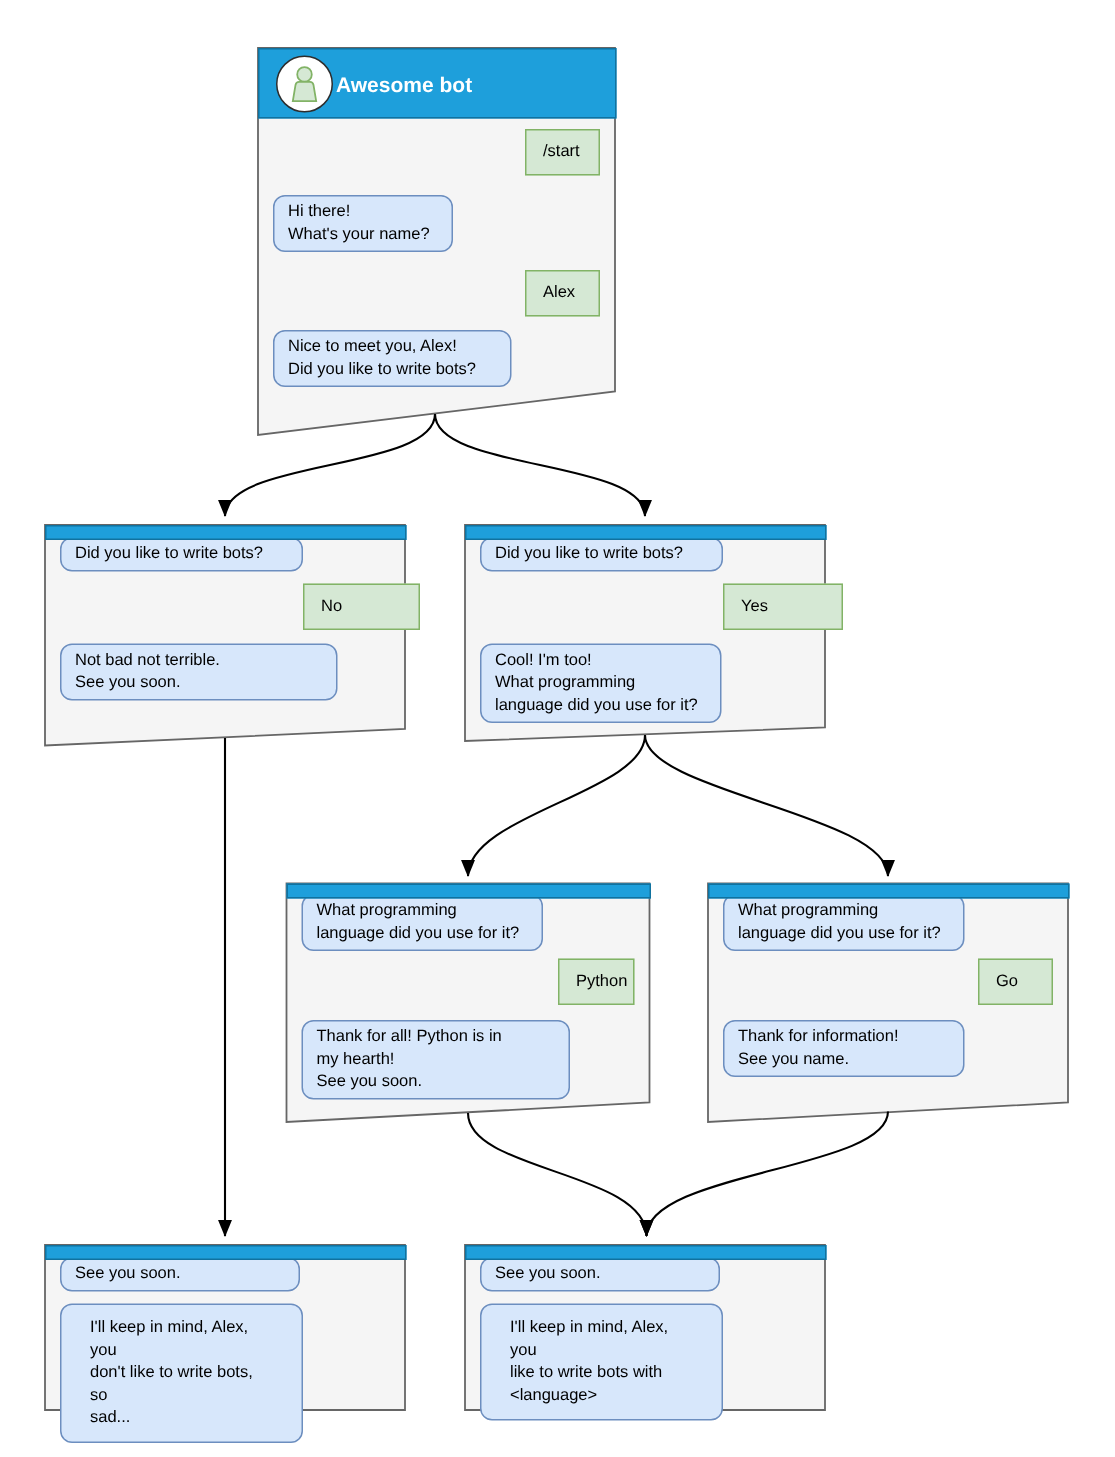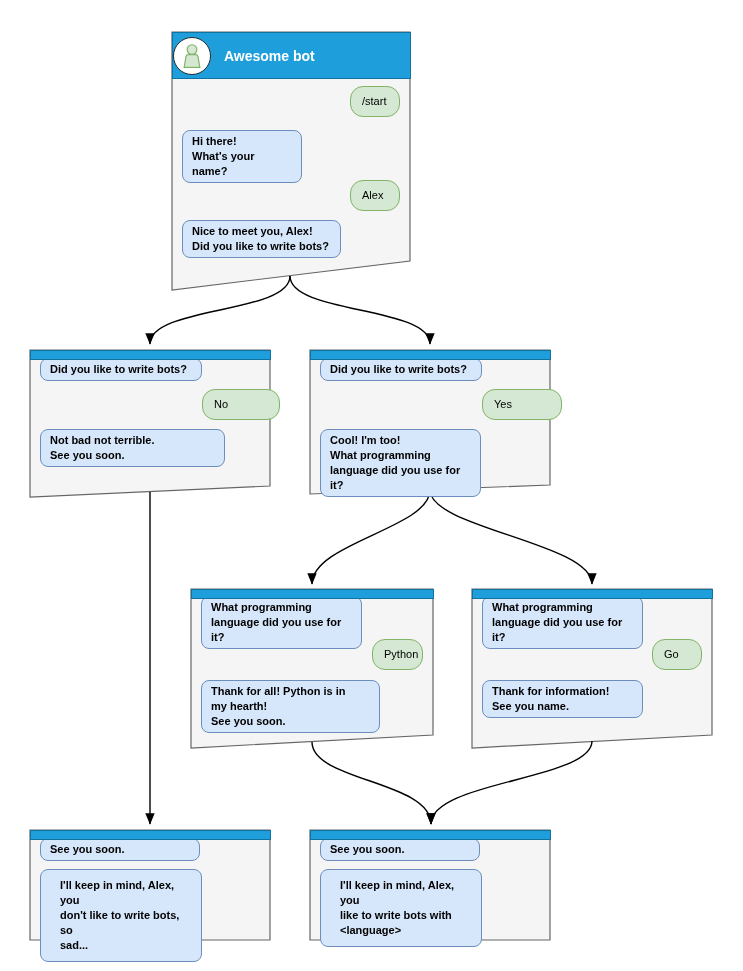--- a/index.html
+++ b/index.html
@@ -16,38 +16,38 @@
     font-family:"Liberation Sans","DejaVu Sans",sans-serif;color:var(--text);
     overflow:hidden;
   }
   #base-svg{position:absolute;left:0;top:0;z-index:0;}
   .win-poly{fill:var(--window-bg);stroke:var(--window-border);stroke-width:1.2;}
   .edge{fill:none;stroke:var(--connector);stroke-width:1.4;}
   .win-header{
     position:absolute;box-sizing:border-box;z-index:3;
     background:var(--header-fill);border:1px solid var(--header-border);
   }
-  .main-header{display:flex;align-items:center;gap:13px;}
+  .main-header{display:flex;align-items:center;gap:2px;padding-left:11px;}
   .avatar{
     width:38px;height:38px;border-radius:50%;background:var(--avatar-bg);
     border:1.6px solid var(--avatar-border);box-sizing:border-box;
     display:flex;align-items:center;justify-content:center;flex:0 0 auto;
   }
   .avatar svg{width:22px;height:26px;display:block;}
   .person-fill{fill:var(--user-bubble-fill);stroke:var(--user-bubble-border);stroke-width:1.3;}
   .win-title{font-size:14px;font-weight:bold;color:var(--title-color);}
   .bubble{
     position:absolute;box-sizing:border-box;z-index:2;
     font-size:11px;line-height:15px;white-space:pre-line;
     border-radius:8px;padding:3px 9px;
   }
-  .bubble.bot{background:var(--bot-bubble-fill);border:1px solid var(--bot-bubble-border);font-weight:bold;}
+  .bubble.bot{background:var(--bot-bubble-fill);border:1px solid var(--bot-bubble-border);}
   .bubble.user{
     background:var(--user-bubble-fill);border:1px solid var(--user-bubble-border);
-    height:31px;display:flex;align-items:center;padding:0 11px;border-radius:13px;
+    height:31px;display:flex;align-items:center;padding:0 11px;border-radius:0;
   }
   .bubble.roomy{padding:8px 19px;}
 </style>
 </head>
 <body>
 
 <div id="canvas">
 
   <svg id="base-svg" width="743" height="971" viewBox="0 0 743 971">
     <defs>

